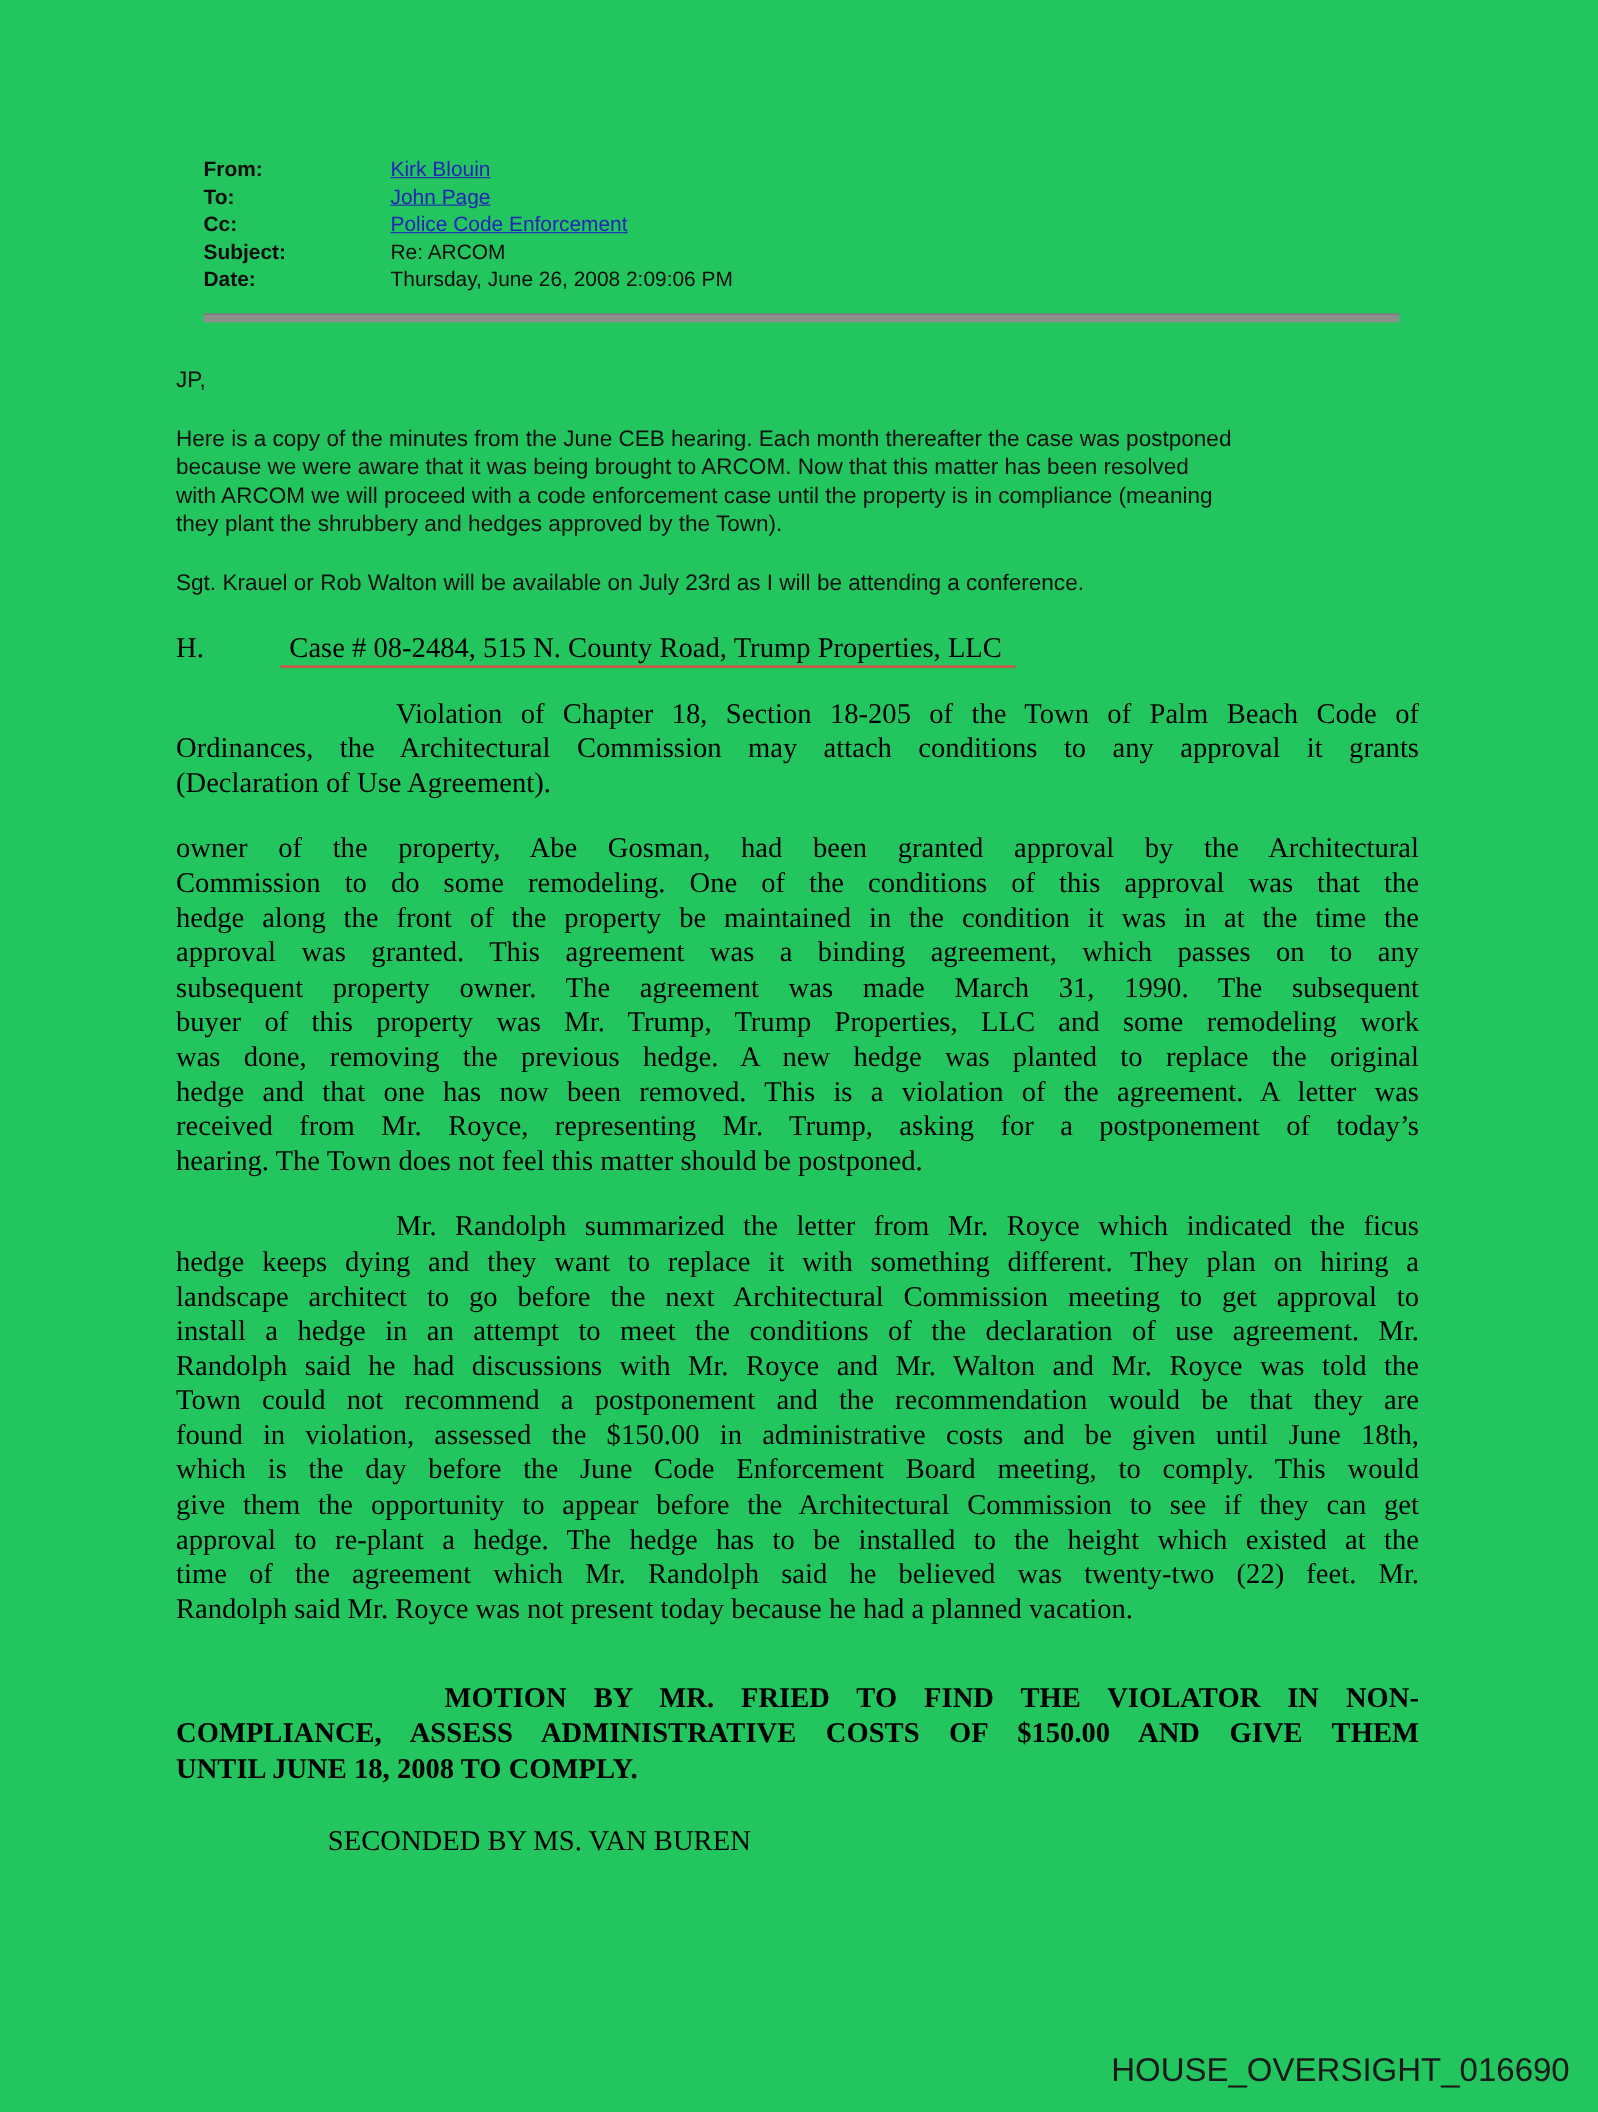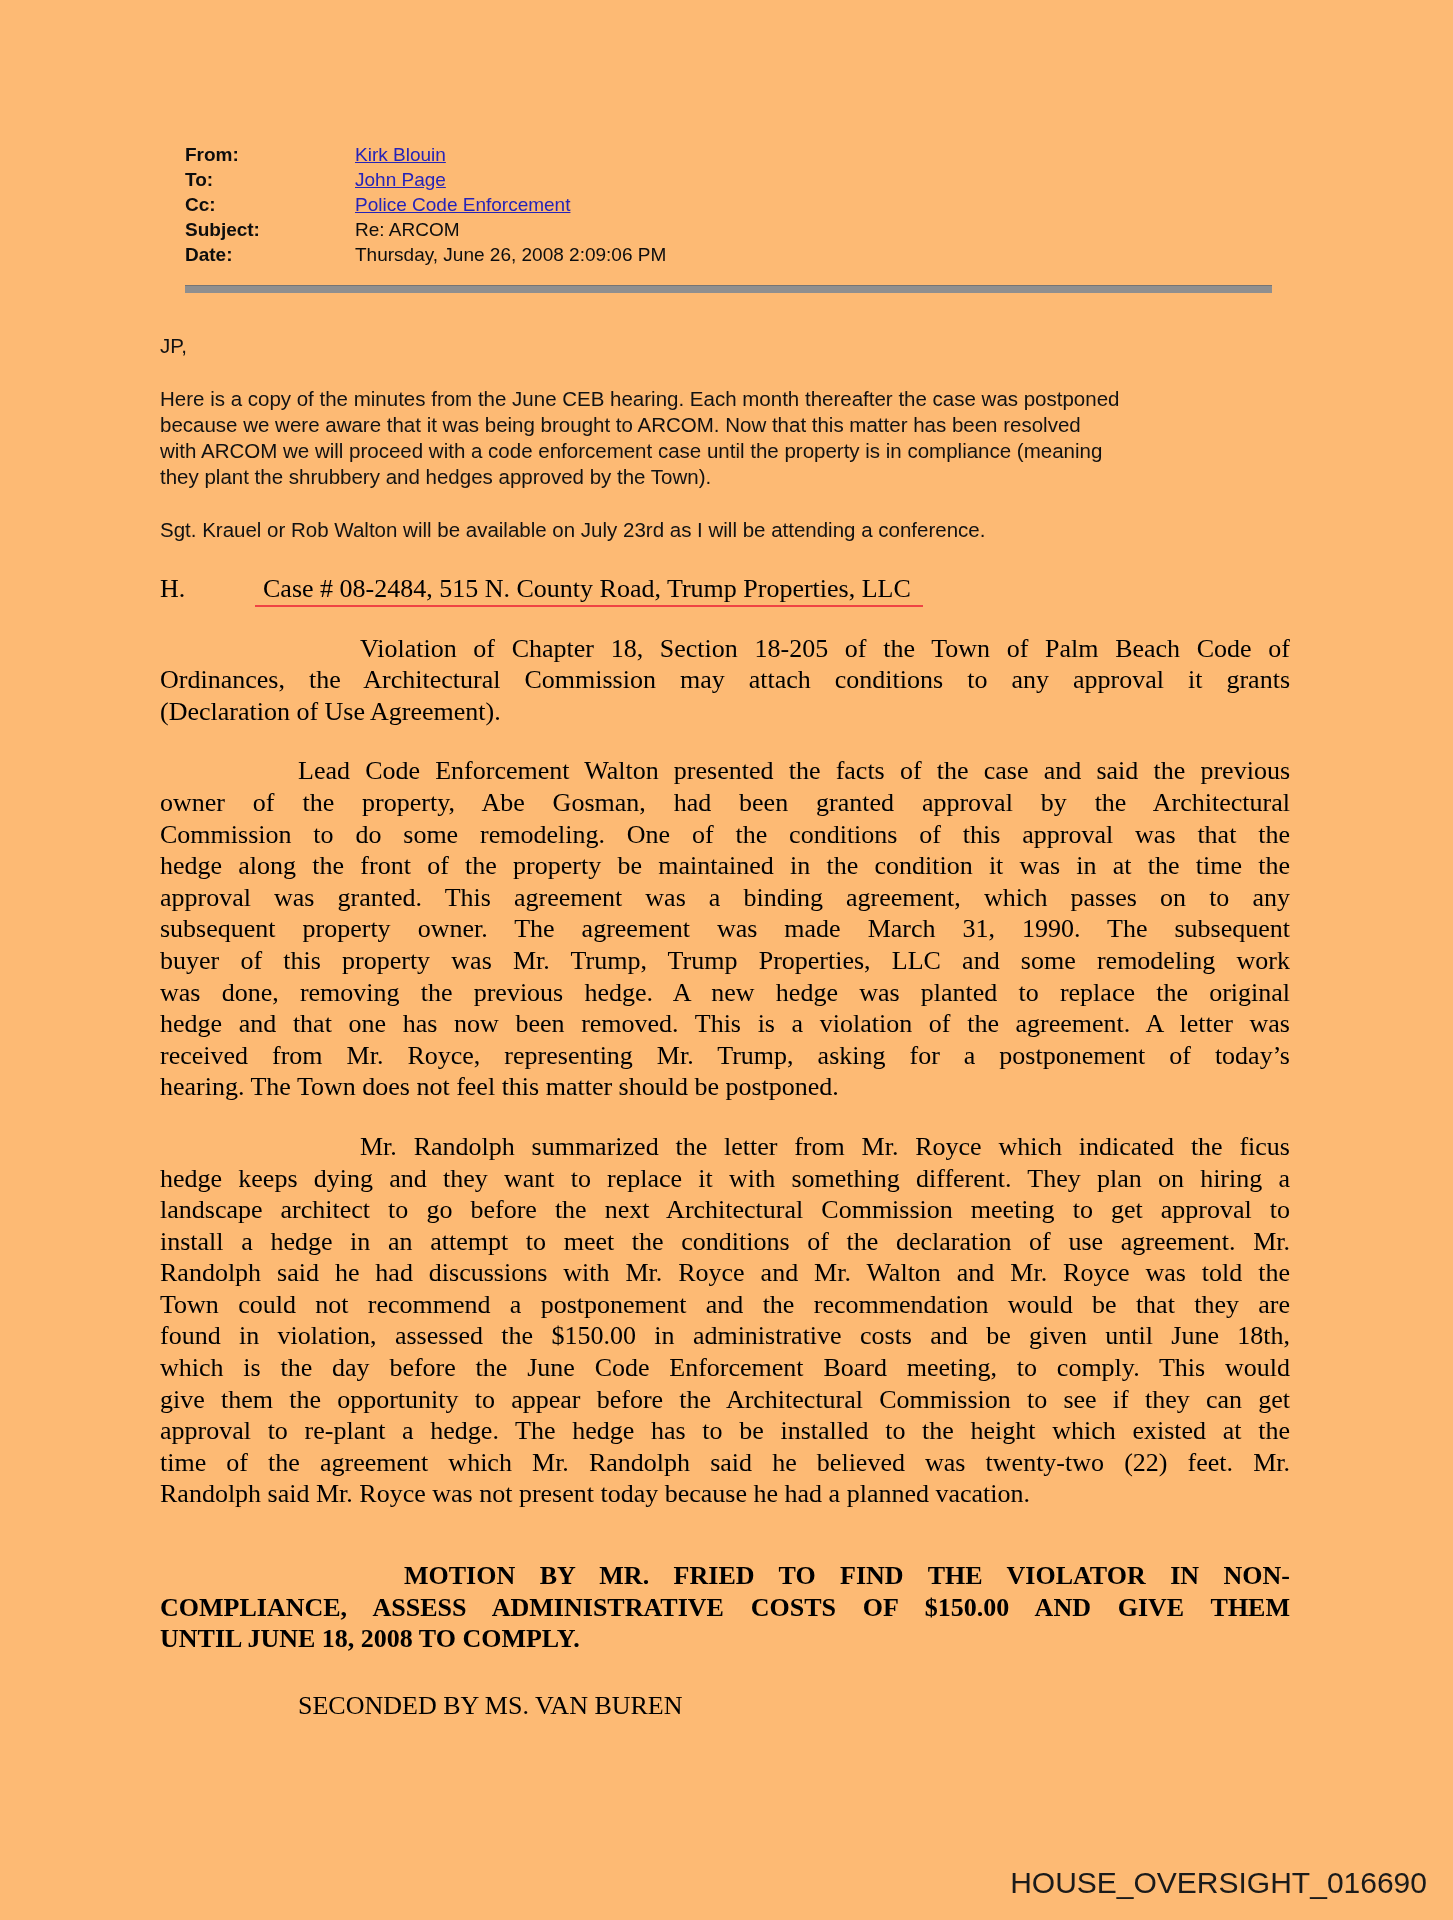--- a/index.html
+++ b/index.html
@@ -1,21 +1,21 @@
 <!DOCTYPE html>
 <html><head>
 <meta charset="utf-8">
 <style>
   * { margin: 0; padding: 0; box-sizing: border-box; }
   html, body { background: #ffffff; }
   .page {
     position: relative;
     width: 1453px;
     height: 1920px;
-    background: #fdba74;
+    background: #22c55e;
     overflow: hidden;
     font-family: "Liberation Sans", sans-serif;
     color: #000;
   }
   .content { padding: 142px 163px 0 160px; }
 
   
   .hdr { margin-left: 25px; }
   .hdr-row { display: flex; line-height: 25px; font-size: 19px; }
   .hdr-label { width: 170px; font-weight: bold; color: #0d0d0d; }
@@ -105,21 +105,20 @@
       <span class="heading-letter">H.</span><span class="heading-title">Case # 08-2484, 515 N. County Road, Trump Properties, LLC</span>
     </div>
 
     <div class="serif jpara">
       <div class="jline ind-a">Violation of Chapter 18, Section 18-205 of the Town of Palm Beach Code of</div>
       <div class="jline">Ordinances, the Architectural Commission may attach conditions to any approval it grants</div>
       <div class="lline">(Declaration of Use Agreement).</div>
     </div>
 
     <div class="serif jpara">
-      <div class="jline ind-b">Lead Code Enforcement Walton presented the facts of the case and said the previous</div>
       <div class="jline">owner of the property, Abe Gosman, had been granted approval by the Architectural</div>
       <div class="jline">Commission to do some remodeling.  One of the conditions of this approval was that the</div>
       <div class="jline">hedge along the front of the property be maintained in the condition it was in at the time the</div>
       <div class="jline">approval was granted.  This agreement was a binding agreement, which passes on to any</div>
       <div class="jline">subsequent property owner. The agreement was made March 31, 1990.  The subsequent</div>
       <div class="jline">buyer of this property was Mr. Trump, Trump Properties, LLC and some remodeling work</div>
       <div class="jline">was done, removing the previous hedge.  A new hedge was planted to replace the original</div>
       <div class="jline">hedge and that one has now been removed.  This is a violation of the agreement. A letter was</div>
       <div class="jline">received from Mr. Royce, representing Mr. Trump, asking for a postponement of today’s</div>
       <div class="lline">hearing.  The Town does not feel this matter should be postponed.</div>

